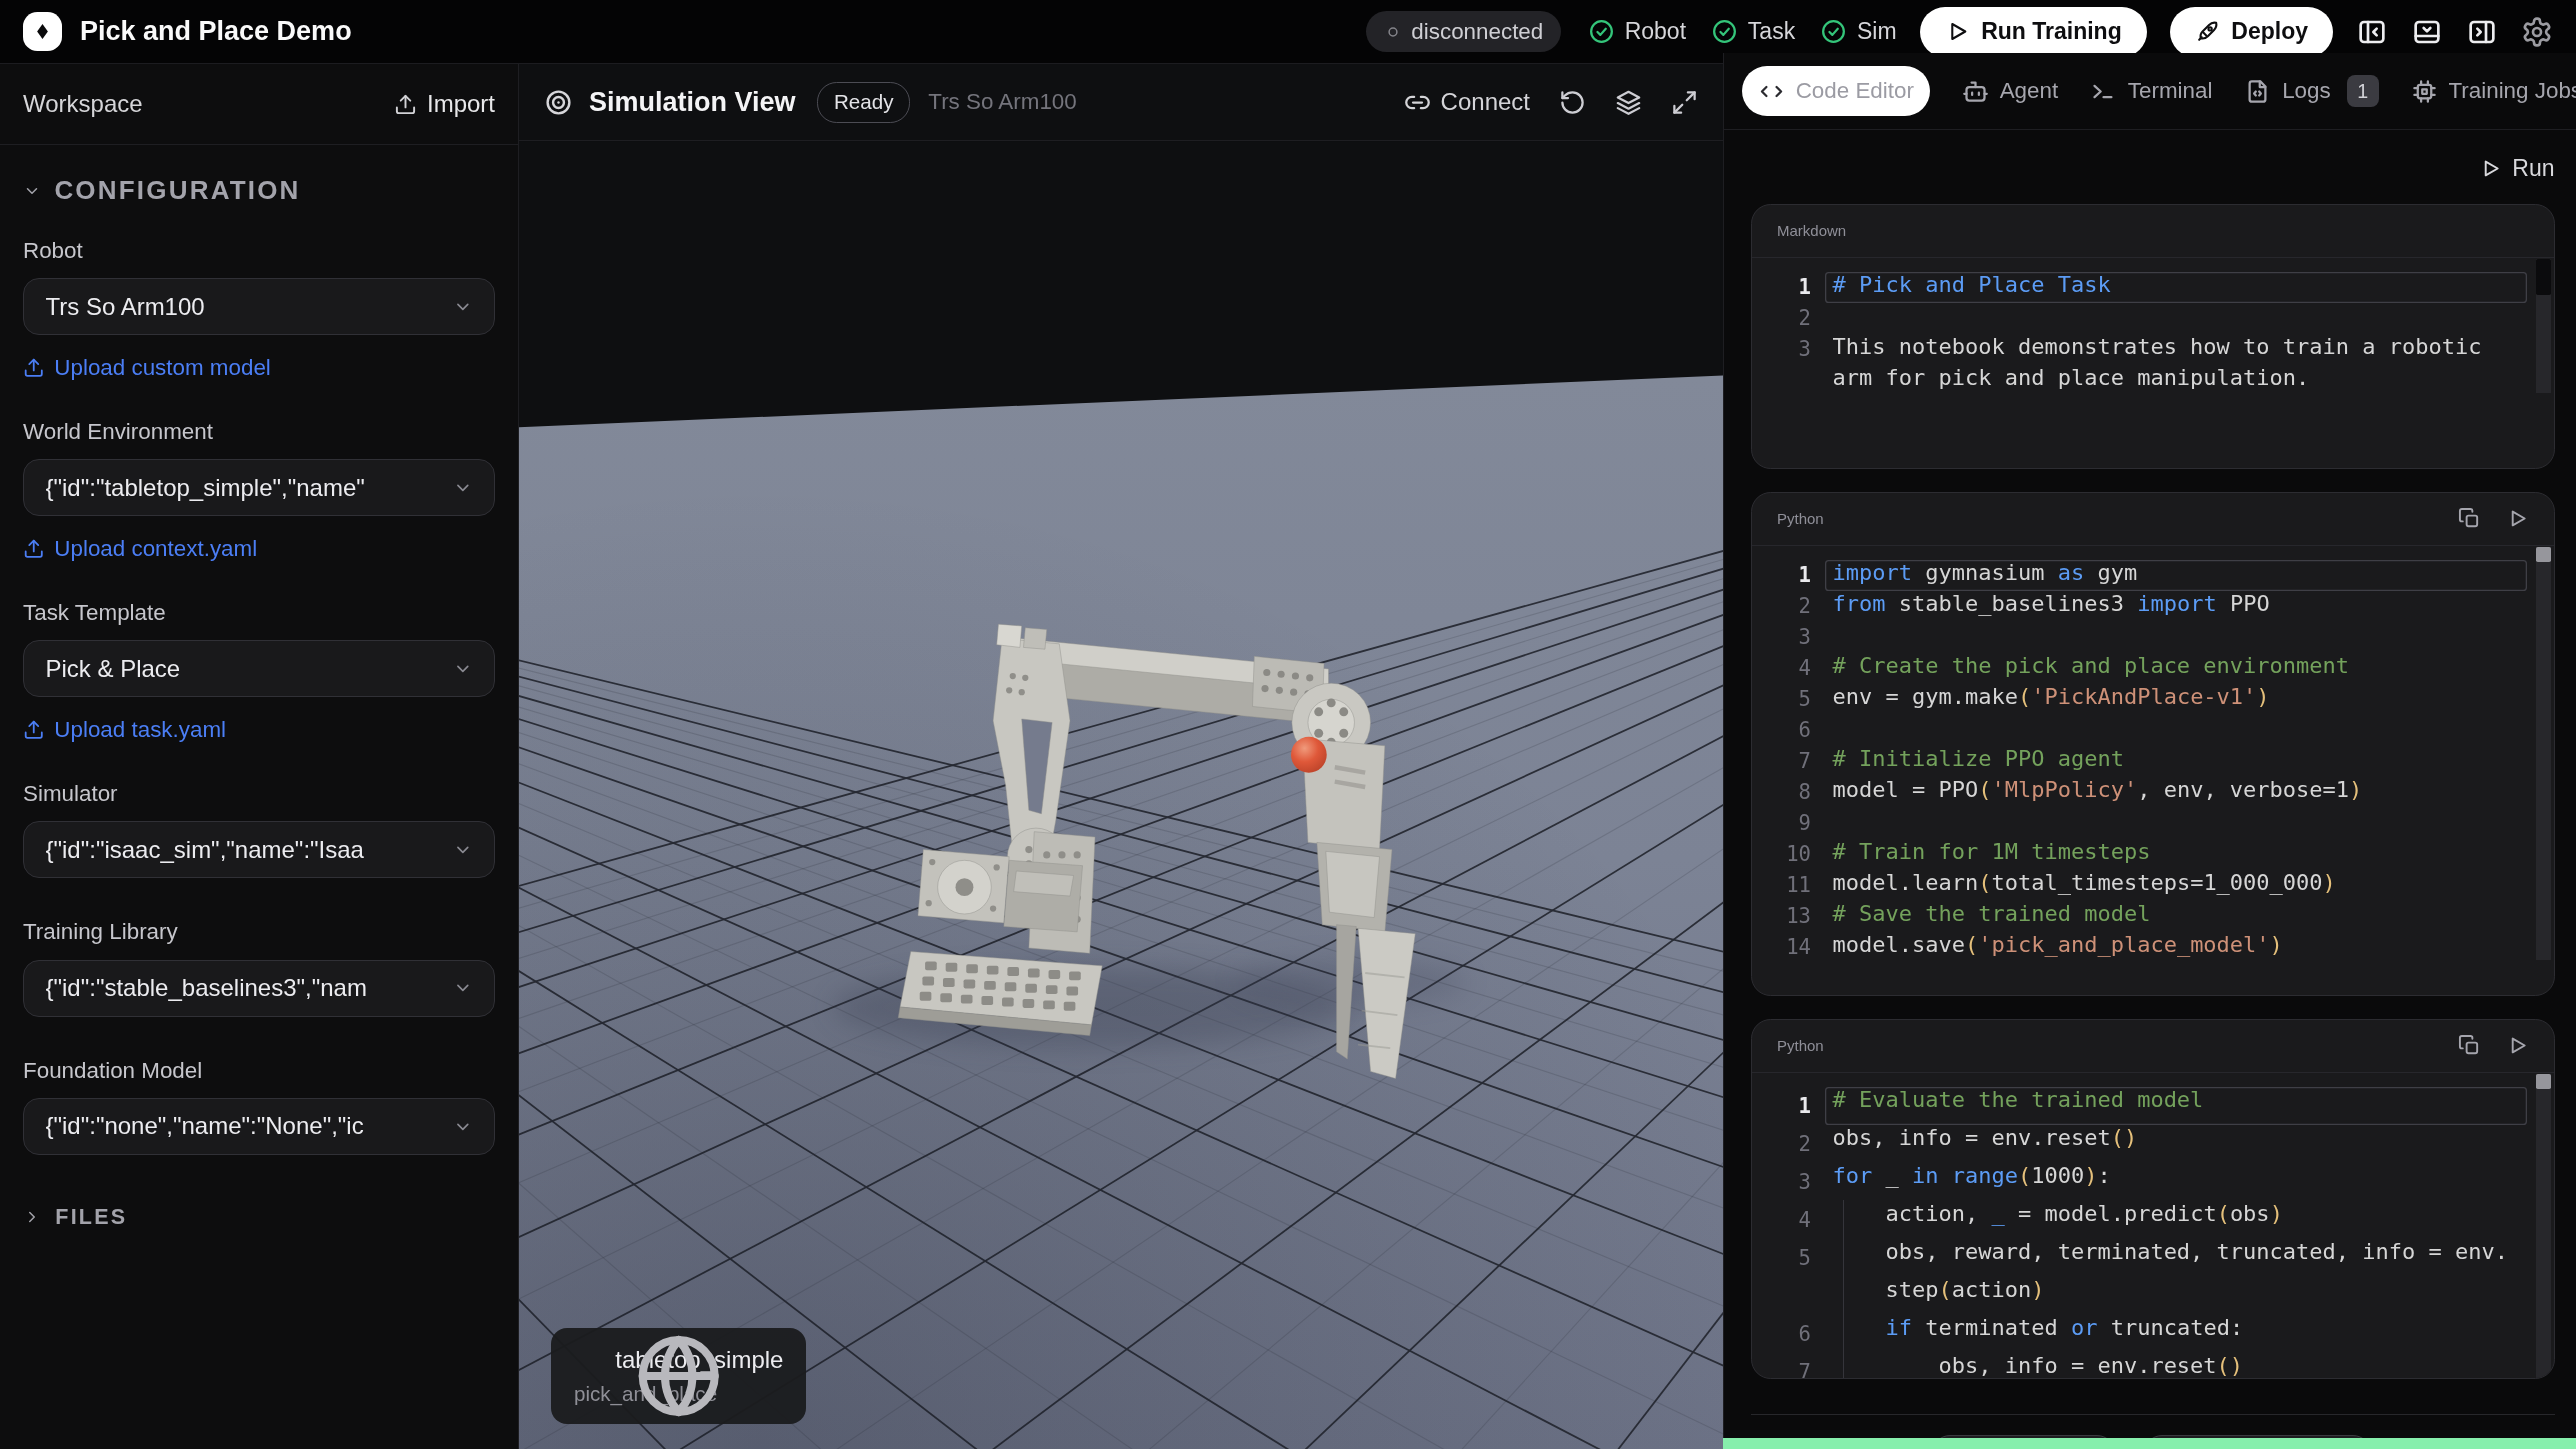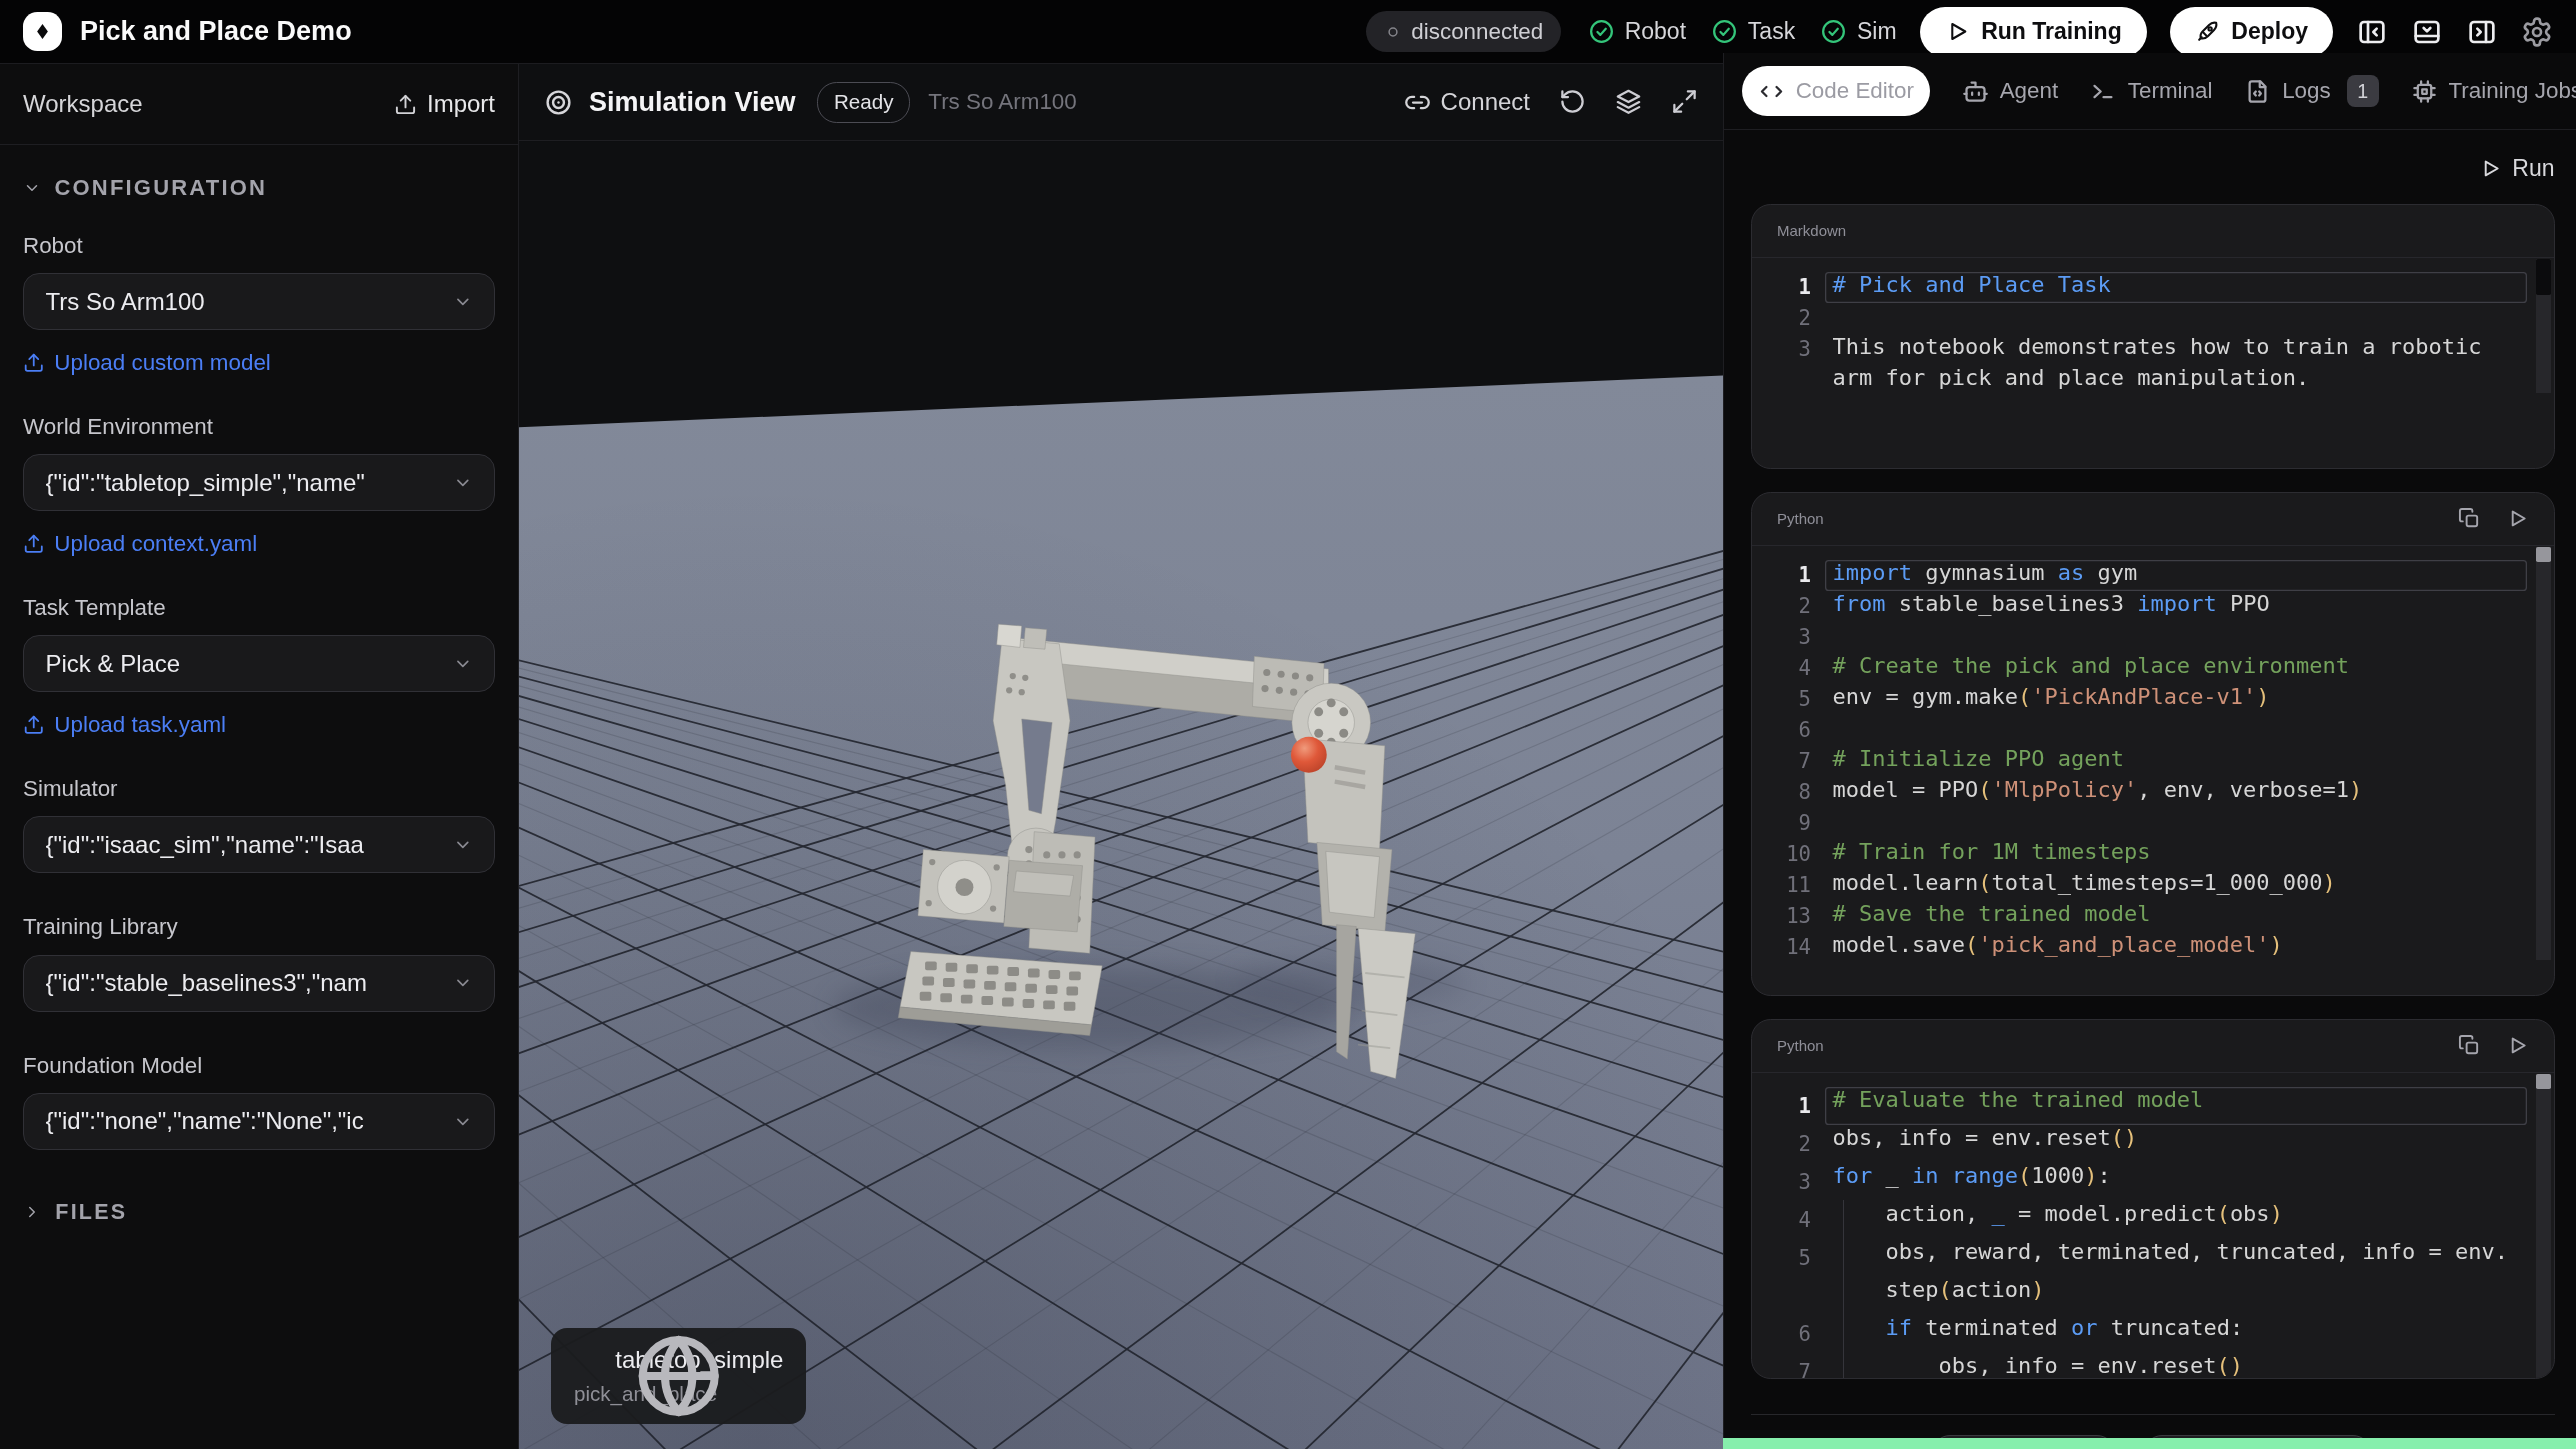--- a/index.html
+++ b/index.html
@@ -30,42 +30,42 @@
   
   #sidebar{position:absolute;left:0;top:64px;width:519px;height:1385px;background:#0d0d0e;
     border-right:1.3px solid #1e1e22;box-sizing:border-box;}
   #wsrow{height:81px;border-bottom:1.3px solid #1e1e22;display:flex;align-items:center;
     padding:0 23px;box-sizing:border-box;}
   #wslabel{font-size:24px;color:#d6d6d9;font-weight:500;}
   #importbtn{margin-left:auto;display:flex;align-items:center;gap:9.8px;font-size:24px;color:#e8e8ea;}
   #importbtn [data-icon]{color:#d2d2d6}
   #sbcontent{padding:30px 23px 0 23px;}
   #cfghead{display:flex;align-items:center;gap:13.4px;color:#a3a3ab;margin-bottom:32px;}
-  #cfghead .sect{font-size:22px;font-weight:700;letter-spacing:2.2px;}
+  #cfghead .sect{font-size:26px;font-weight:700;letter-spacing:2.2px;}
   .field .flabel{font-size:22.4px;color:#c6c6cc;margin-bottom:14.3px;}
   .select{height:57px;border-radius:16px;background:#19191b;border:1.3px solid #303036;
     display:flex;align-items:center;padding:0 21.5px;box-sizing:border-box;}
   .select .sval{font-size:24px;color:#ececf0;white-space:nowrap;overflow:hidden;flex:1;}
   .select [data-icon]{color:#8a8a92;margin-left:10.7px;}
   .ulink{display:flex;align-items:center;gap:9.8px;margin-top:19.7px;color:var(--link,#4b7ef5);font-size:22.4px;}
   .field{margin-bottom:41px;}
   .field.haslink{margin-bottom:38px;}
   #filesrow{display:flex;align-items:center;gap:14.3px;color:#a3a3ab;margin-top:50px;}
   #filesrow .sect{font-size:21.5px;font-weight:700;letter-spacing:2.2px;}
 
   
   #simpanel{position:absolute;left:519px;top:64px;width:1204px;height:1385px;background:#0e0f11;}
   #simhead{height:77px;border-bottom:1.3px solid #1e1e22;display:flex;align-items:center;
     padding:0 25px;box-sizing:border-box;gap:16px;}
   #simhead .ticon{color:#d6d6da}
   #simtitle{font-size:27px;font-weight:700;color:#f4f4f6;}
   #readypill{height:39px;border:1.3px solid #4c4c54;border-radius:19.7px;display:flex;align-items:center;
     padding:0 16px;font-size:20.6px;color:#e3e3e7;margin-left:5.4px;}
   #simrobot{font-size:22.4px;color:#74747c;margin-left:1.8px;}
-  #simheadright{margin-left:auto;display:flex;align-items:flex-start;gap:29px;color:#cdcdd3;}
+  #simheadright{margin-left:auto;display:flex;align-items:center;gap:29px;color:#cdcdd3;}
   #connectbtn{display:flex;align-items:center;gap:9.8px;font-size:24px;color:#d4d4d8;}
   #scene{position:relative;width:1204px;height:1308px;overflow:hidden;}
   #scene svg{position:absolute;left:0;top:0;}
   #simoverlay{position:absolute;left:32px;bottom:25px;background:rgba(26,27,30,0.95);
     border-radius:16px;padding:18px 23px;min-width:197px;}
   #simoverlay .r1{display:flex;align-items:center;gap:14.3px;}
   #simoverlay .r1 [data-icon]{color:#b8b8bd}
   #ovtitle{font-size:24px;color:#ececf0;}
   #ovsub{font-size:20.6px;color:#8f8f97;margin-top:8px;}
 

